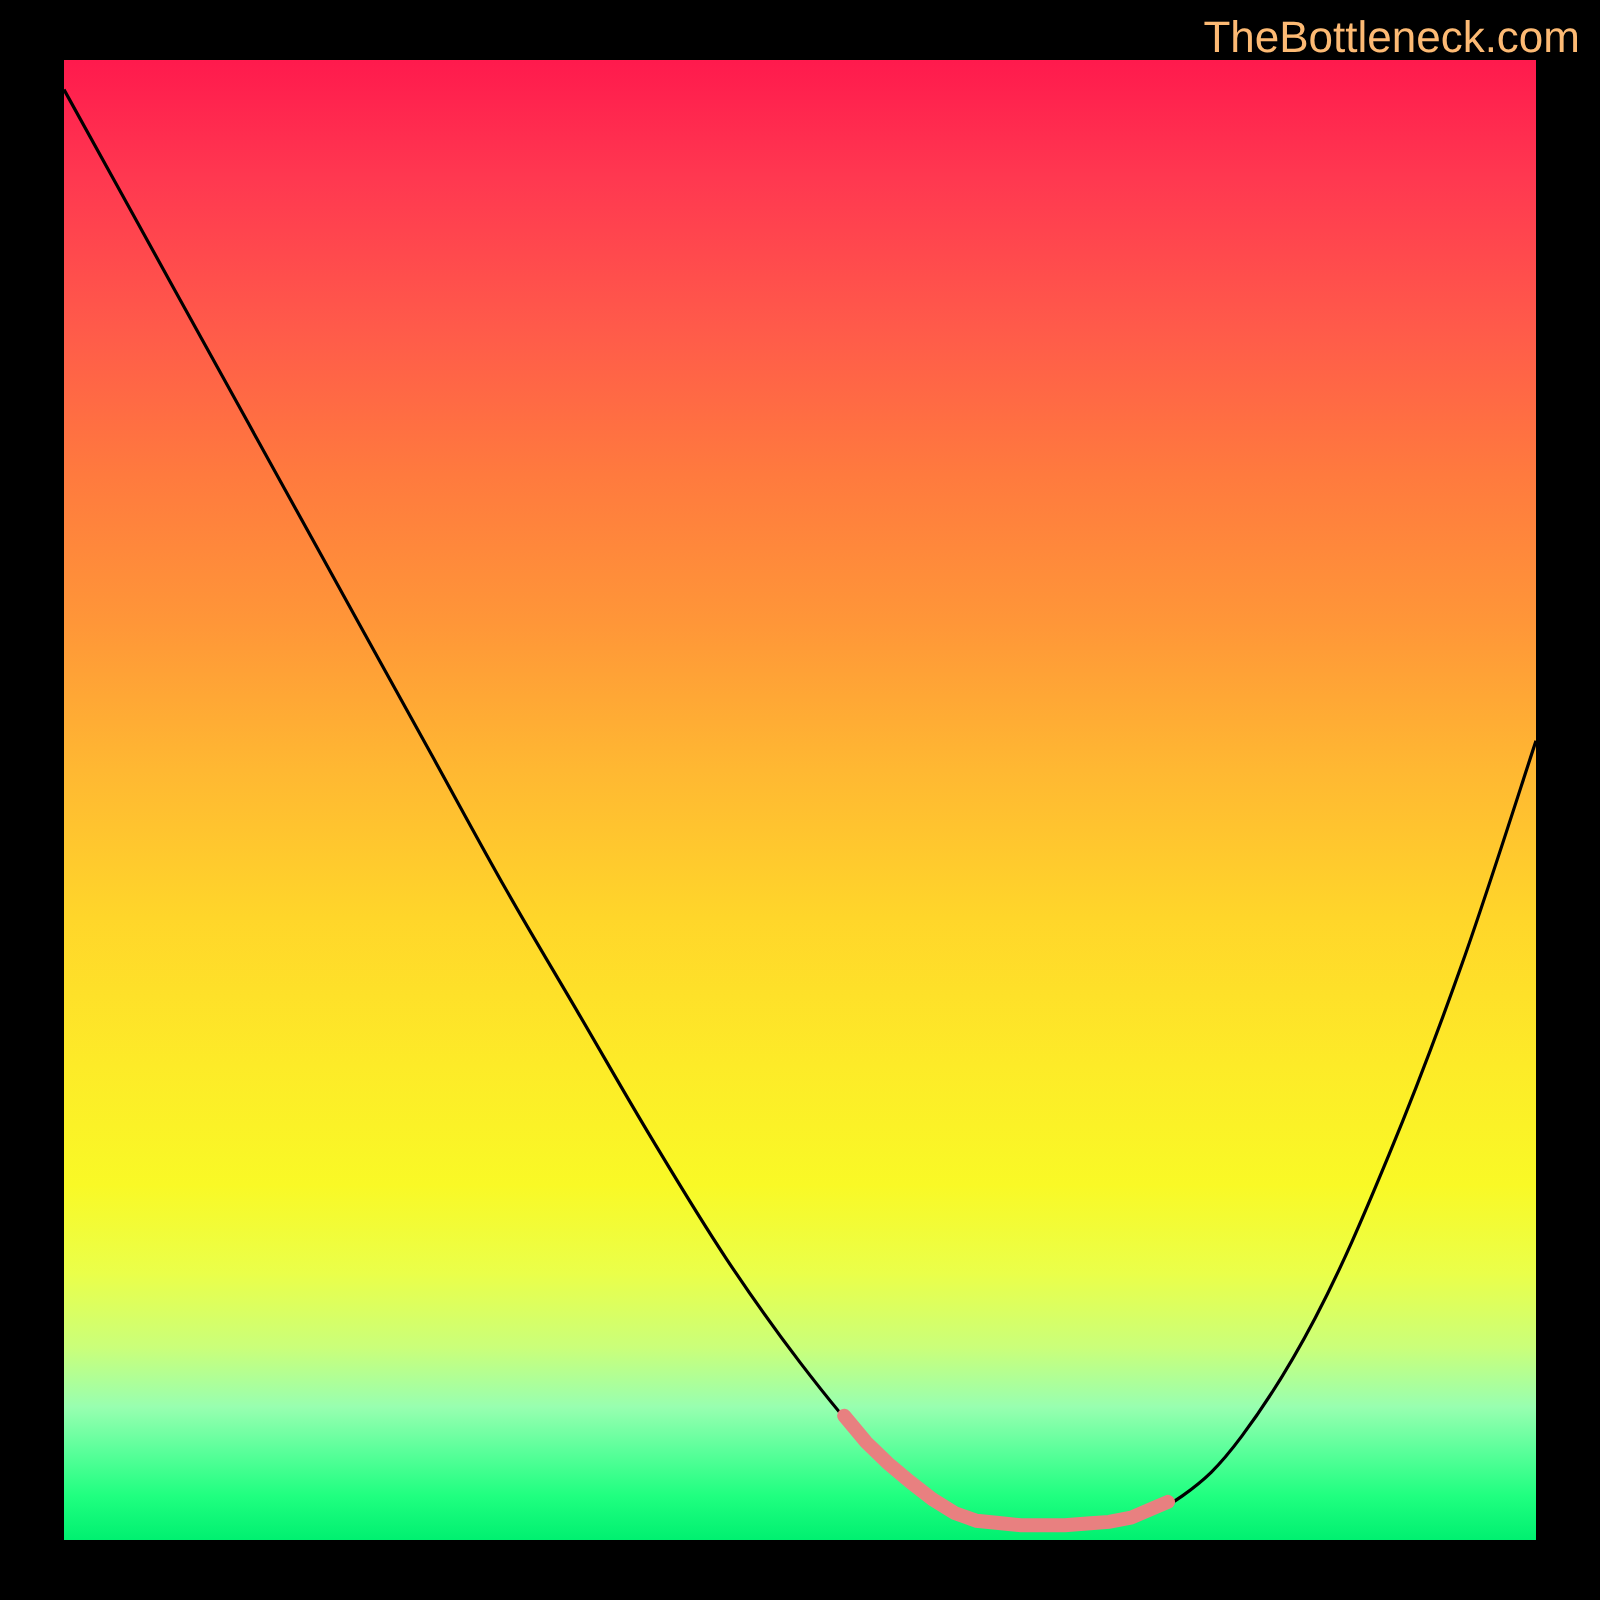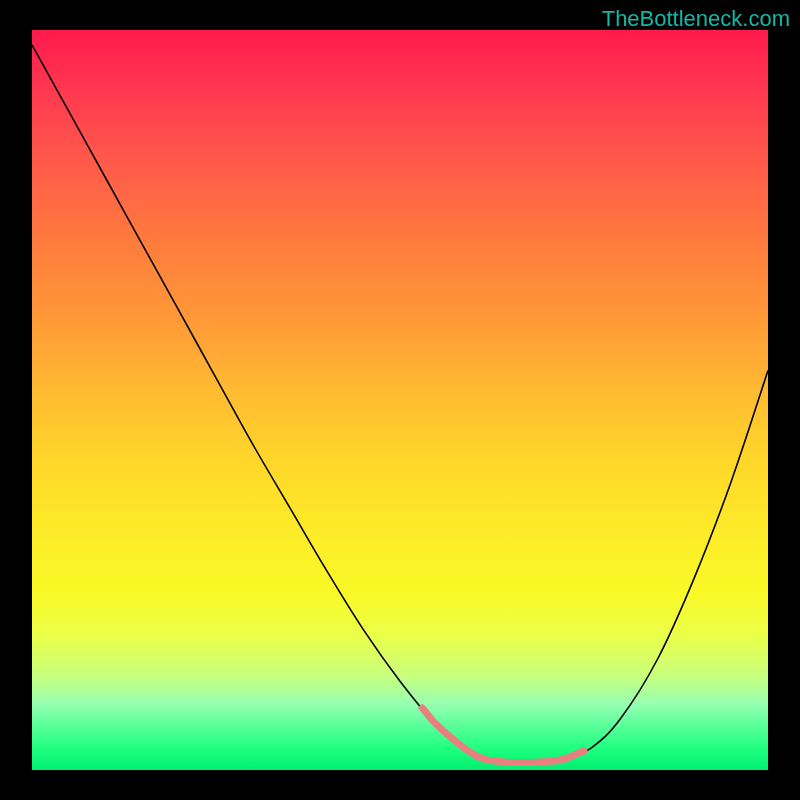--- a/index.html
+++ b/index.html
@@ -8,21 +8,21 @@
   height: 800px;
   background: #000;
   font-family: Arial, sans-serif;
   position: relative;
   overflow: hidden;
 }
 .watermark {
   position: absolute;
   top: 6px;
   right: 10px;
-  color: #14b8a6;
+  color: #fdba74;
   font-size: 22px;
   font-weight: 500;
   z-index: 10;
 }
 .chart-container {
   position: absolute;
   left: 32px;
   top: 30px;
   width: 736px;
   height: 740px;

